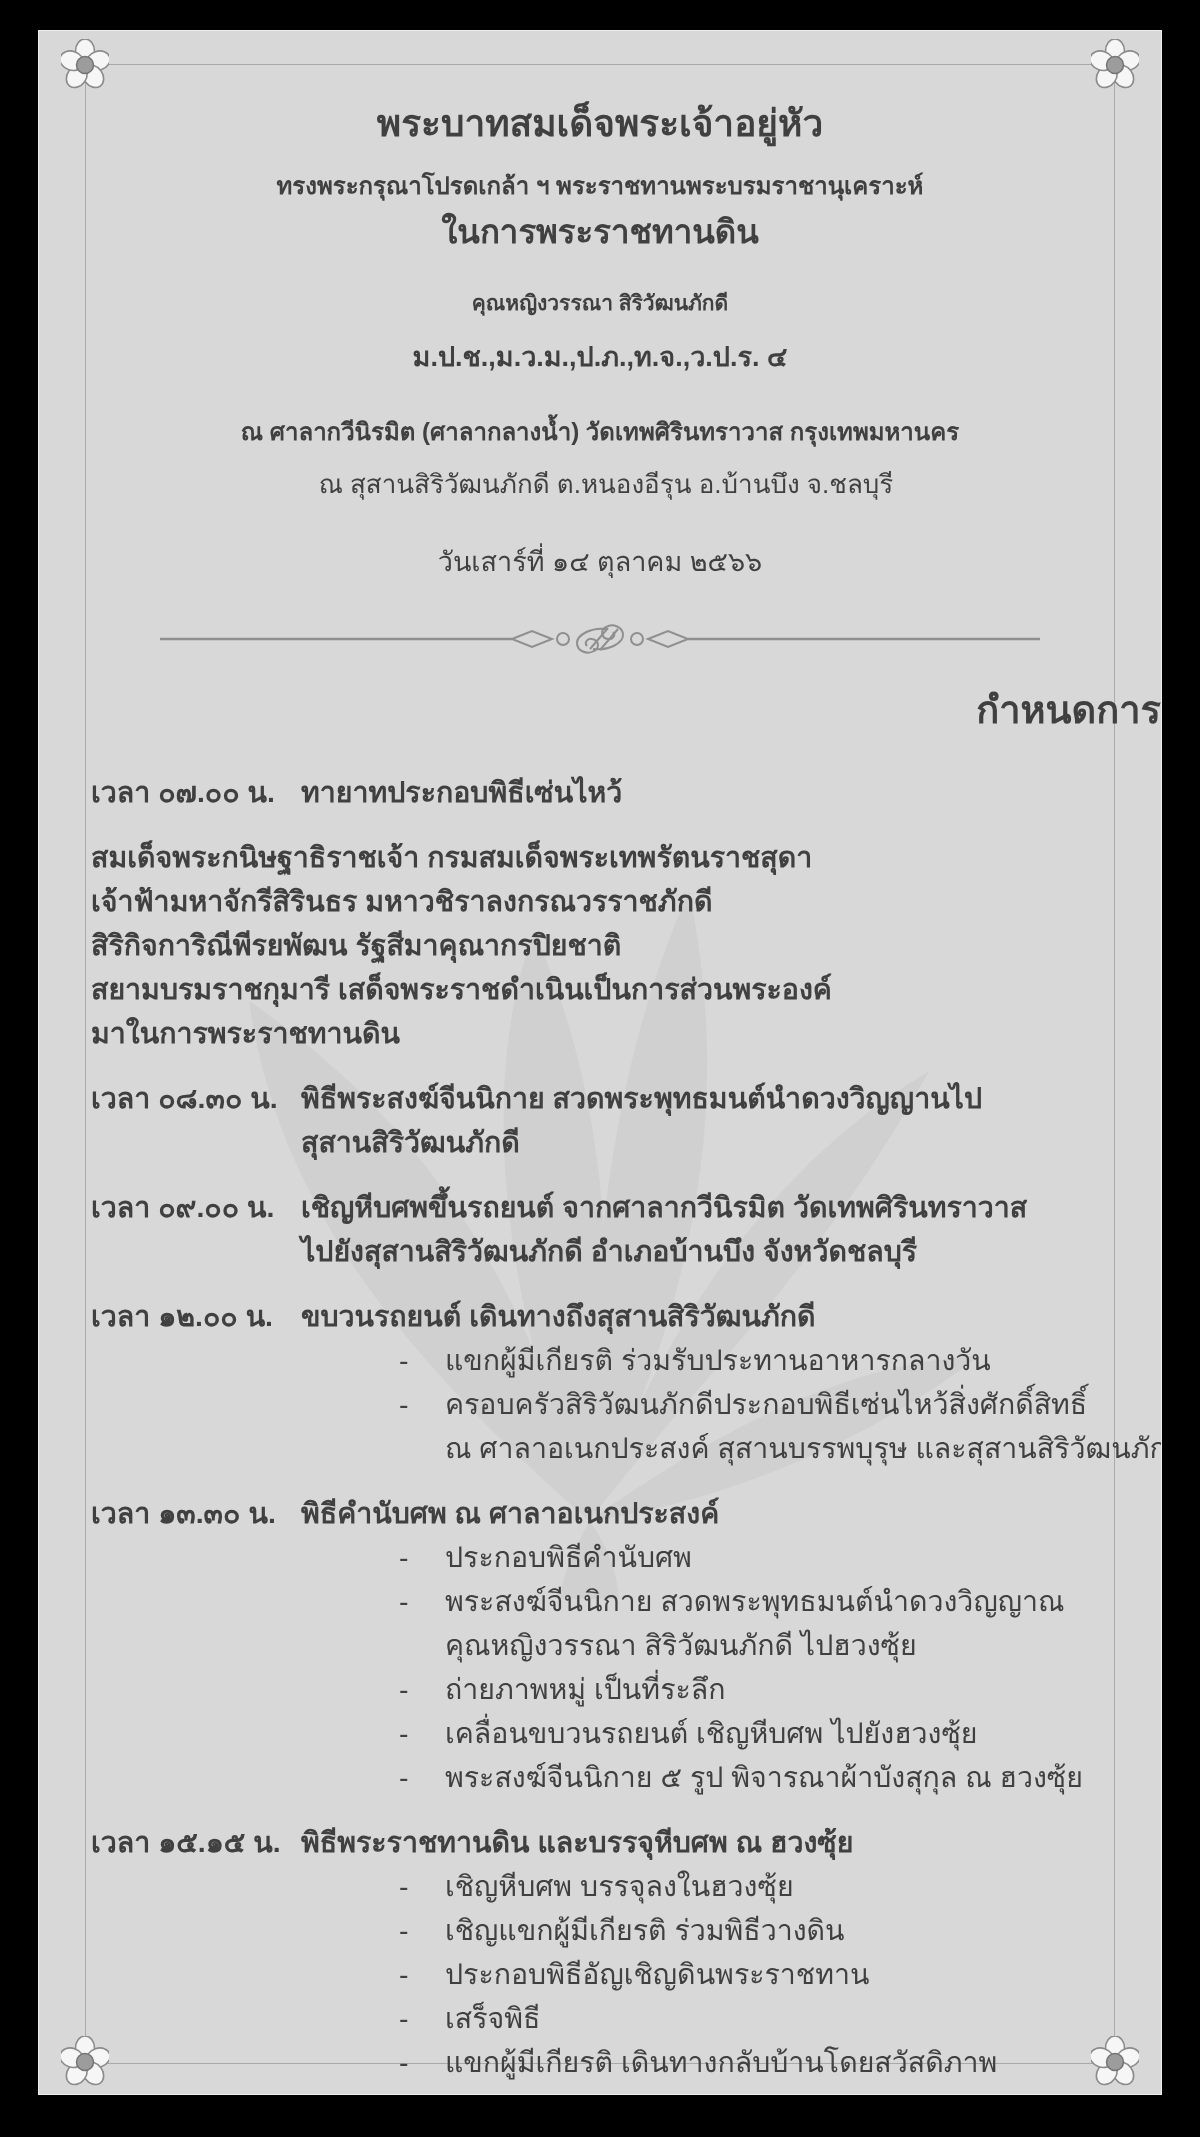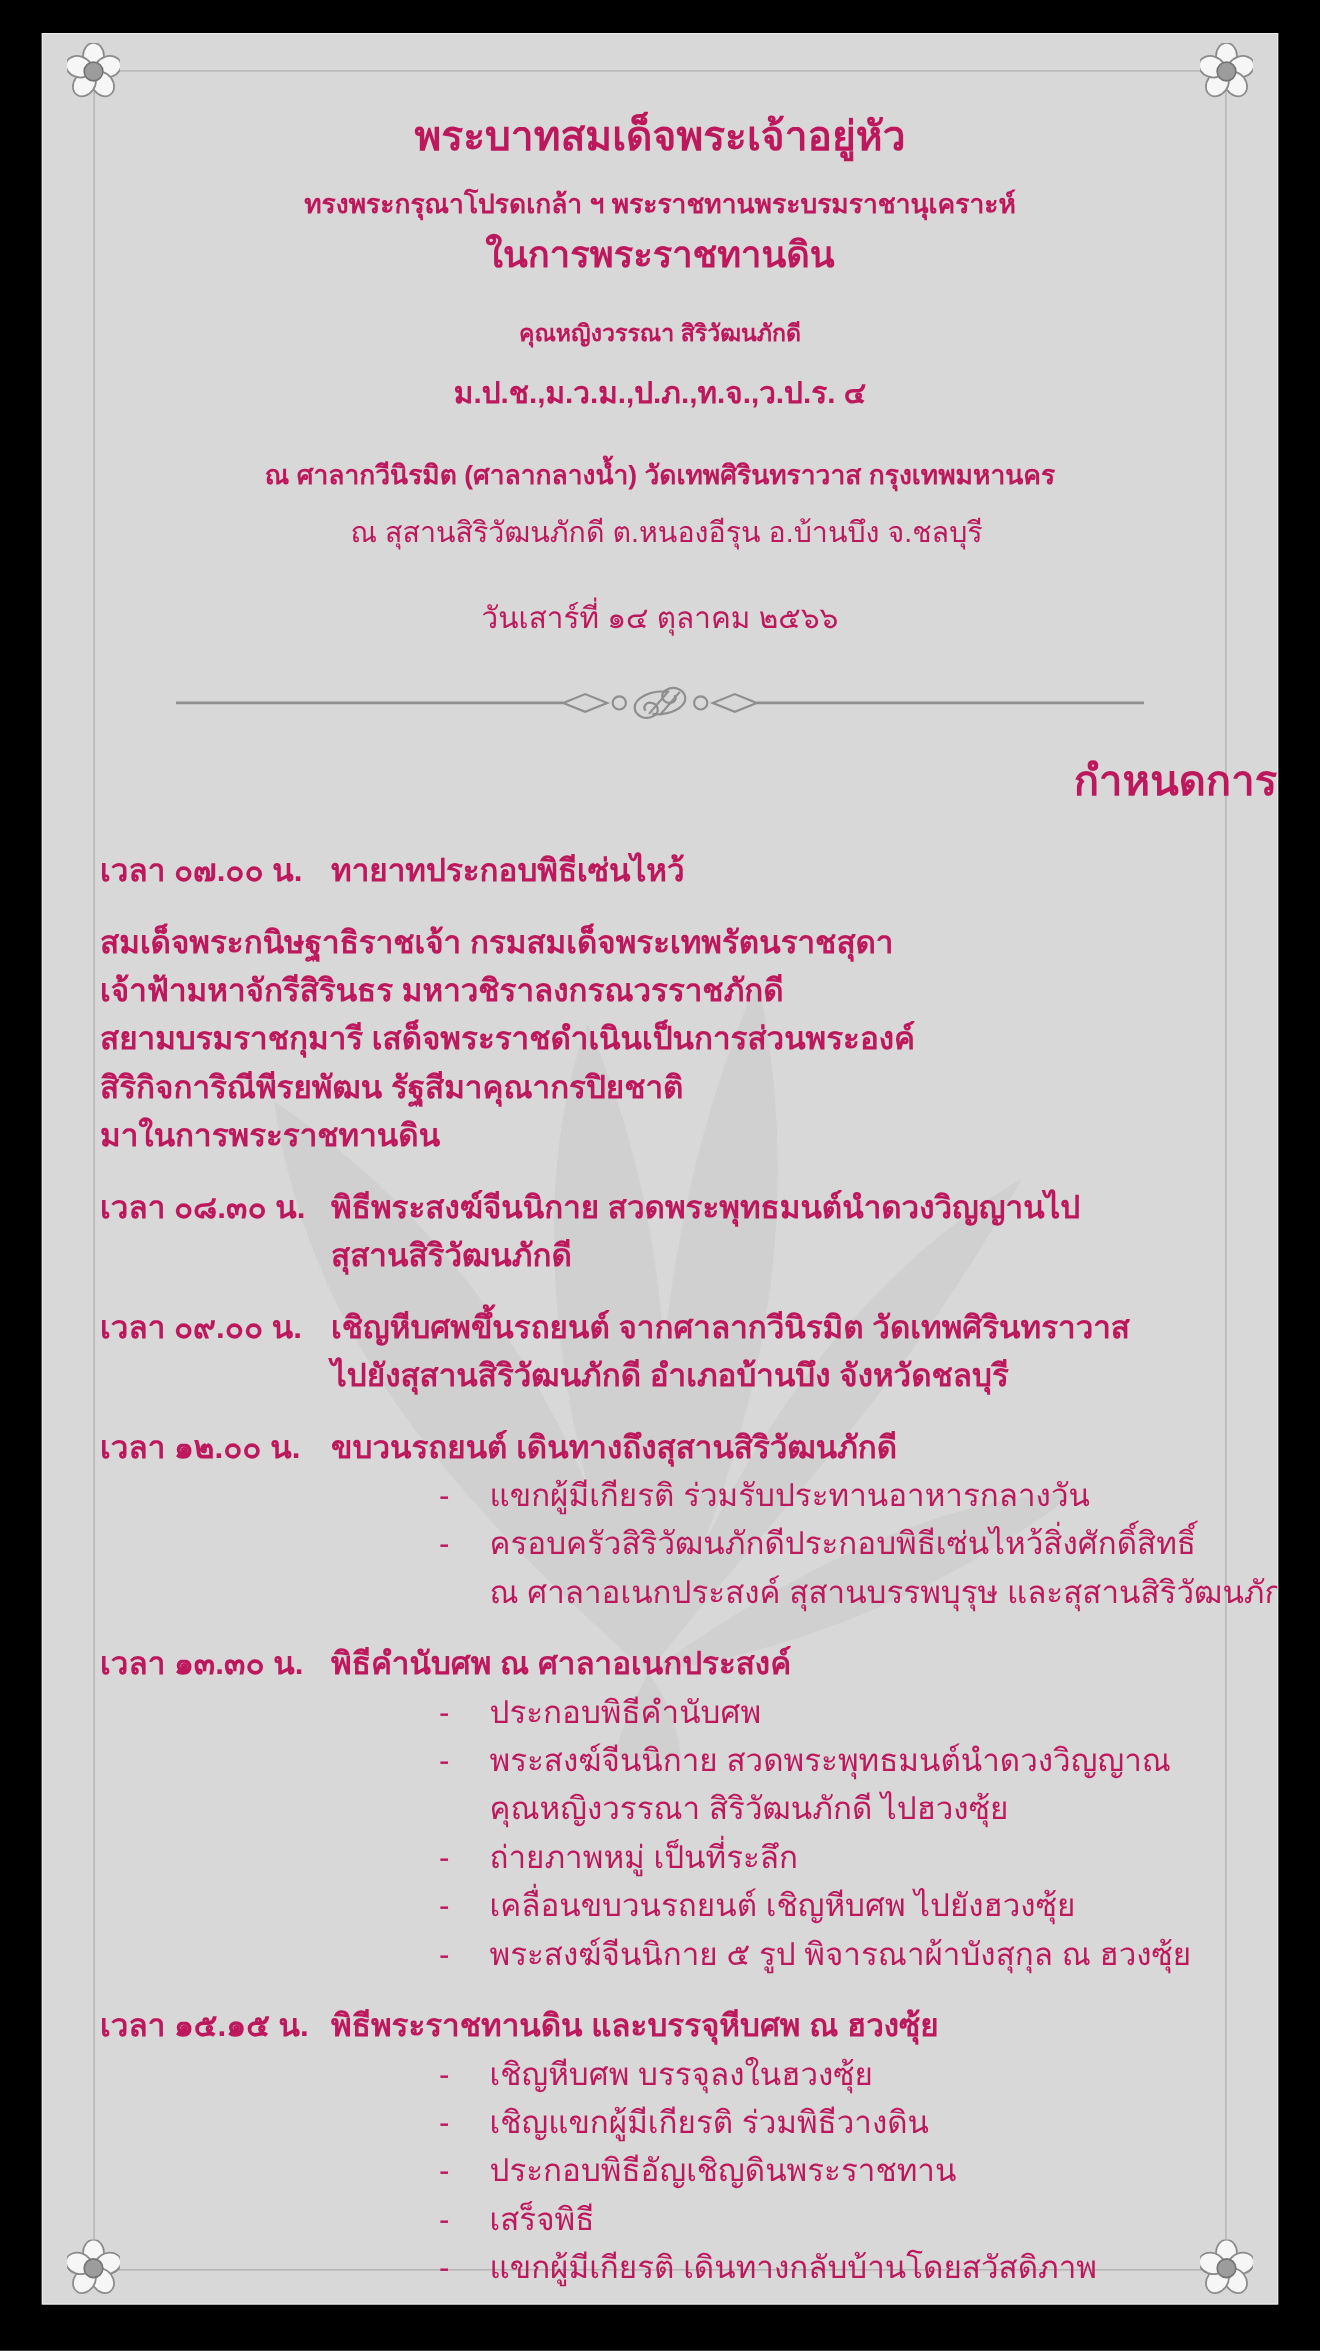--- a/index.html
+++ b/index.html
@@ -19,21 +19,21 @@
     position:absolute;left:46px;right:46px;top:33px;bottom:30px;
     border:1px solid #a9a9a9;
     pointer-events:none;
   }
   .corner-flower{position:absolute;width:48px;height:52px;z-index:3;}
   .cf-tl{left:22px;top:8px;}
   .cf-tr{right:22px;top:8px;}
   .cf-bl{left:22px;bottom:6px;}
   .cf-br{right:22px;bottom:6px;}
   .watermark{position:absolute;left:150px;top:610px;z-index:0;opacity:.55;}
-  .content{position:relative;z-index:1;color:#be185d;}
+  .content{position:relative;z-index:1;color:#404040;}
   .ctr{text-align:center;white-space:nowrap;}
   .h1{margin-top:62px;font-size:37px;font-weight:700;}
   .h2{margin-top:14px;font-size:24px;font-weight:700;}
   .h3{margin-top:0;font-size:33px;font-weight:700;}
   .name{margin-top:28px;font-size:21px;font-weight:700;}
   .decor{margin-top:16px;font-size:27px;font-weight:700;}
   .venue1{margin-top:34px;font-size:24px;font-weight:bold;}
   .venue2{margin-top:12px;font-size:26px;padding-left:12px;}
   .date{margin-top:36px;font-size:27px;}
   .divider{margin:36px auto 0 auto;width:880px;height:40px;display:block;}
@@ -172,22 +172,22 @@
         <div class="time">เวลา ๐๗.๐๐ น.</div>
         <div class="desc">
           <div class="mline">ทายาทประกอบพิธีเซ่นไหว้</div>
         </div>
       </div>
 
       <div class="entry">
         <div class="desc">
           <div class="mline">สมเด็จพระกนิษฐาธิราชเจ้า กรมสมเด็จพระเทพรัตนราชสุดา</div>
           <div class="mline">เจ้าฟ้ามหาจักรีสิรินธร มหาวชิราลงกรณวรราชภักดี</div>
+          <div class="mline">สิริกิจการิณีพีรยพัฒน รัฐสีมาคุณากรปิยชาติ</div>
           <div class="mline">สยามบรมราชกุมารี เสด็จพระราชดำเนินเป็นการส่วนพระองค์</div>
-          <div class="mline">สิริกิจการิณีพีรยพัฒน รัฐสีมาคุณากรปิยชาติ</div>
           <div class="mline">มาในการพระราชทานดิน</div>
         </div>
       </div>
 
       <div class="entry">
         <div class="time">เวลา ๐๘.๓๐ น.</div>
         <div class="desc">
           <div class="mline">พิธีพระสงฆ์จีนนิกาย สวดพระพุทธมนต์นำดวงวิญญานไป</div>
           <div class="mline">สุสานสิริวัฒนภักดี</div>
         </div>

